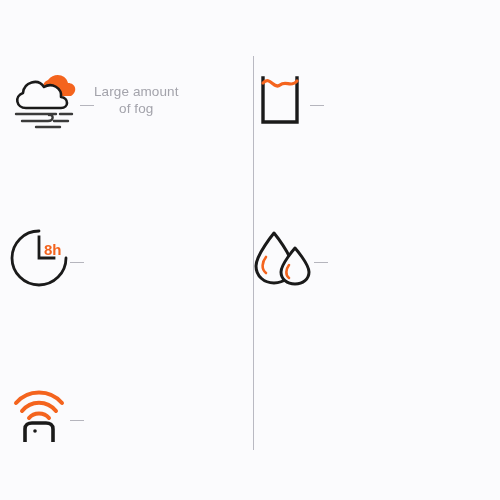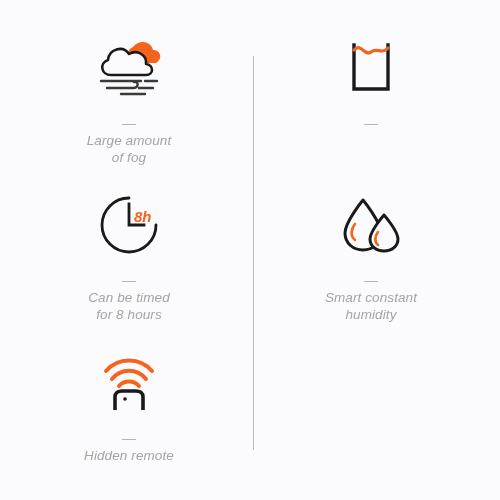--- a/index.html
+++ b/index.html
@@ -26,25 +26,24 @@
   .divider {
     position: absolute;
     left: 253px;
     top: 56px;
     width: 1px;
     height: 394px;
     background: #b9b9c2;
   }
   .cell {
     display: flex;
-    flex-direction: column;
+    flex-direction: row;
     align-items: center;
     justify-content: flex-start;
     padding-top: 16px;
-    font-style: italic;
   }
   .icon-wrap {
     height: 76px;
     display: flex;
     align-items: center;
     justify-content: center;
   }
   .dash {
     width: 14px;
     height: 1px;
@@ -98,46 +97,41 @@
 
   <div class="cell">
     <div class="icon-wrap">
       <svg width="62" height="62" viewBox="0 0 62 62">
         <path d="M31 4 A27 27 0 1 0 58 31" fill="none" stroke="#1a1a1a" stroke-width="2.8" stroke-linecap="round"></path>
         <path d="M31 10 V31 H46" fill="none" stroke="#1a1a1a" stroke-width="2.8" stroke-linecap="square"></path>
         <text x="36" y="28" fill="#f4641e" font-family="'Liberation Sans', sans-serif" font-size="15" font-weight="bold">8h</text>
       </svg>
     </div>
     <div class="dash"></div>
-    <div class="label">Can be timed
-for 8 hours</div>
   </div>
 
   <div class="cell">
     <div class="icon-wrap">
       <svg width="64" height="62" viewBox="0 0 64 62">
         <path d="M24 6 C24 6 6 28 6 39 C6 49 14 56 24 56 C34 56 42 49 42 39 C42 28 24 6 24 6 Z" fill="#fbfbfd" stroke="#1a1a1a" stroke-width="3" stroke-linejoin="round"></path>
         <path d="M16 46 C11 42 12 35 16 30" fill="none" stroke="#f4641e" stroke-width="2.6" stroke-linecap="round"></path>
         <path d="M45 21 C45 21 31 37 31 45 C31 52 37 57 45 57 C53 57 59 52 59 45 C59 37 45 21 45 21 Z" fill="#fbfbfd" stroke="#1a1a1a" stroke-width="3" stroke-linejoin="round"></path>
         <path d="M39 51 C35 48 36 42 39 38" fill="none" stroke="#f4641e" stroke-width="2.6" stroke-linecap="round"></path>
       </svg>
     </div>
     <div class="dash"></div>
-    <div class="label">Smart constant
-humidity</div>
   </div>
 
   <div class="cell">
     <div class="icon-wrap">
       <svg width="62" height="62" viewBox="0 0 62 62">
         <path d="M8 19 C20 5 42 5 54 19" fill="none" stroke="#f4641e" stroke-width="4" stroke-linecap="round"></path>
         <path d="M14 27 C23 16 39 16 48 27" fill="none" stroke="#f4641e" stroke-width="4" stroke-linecap="round"></path>
         <path d="M21 34 C26 28 36 28 41 34" fill="none" stroke="#f4641e" stroke-width="4" stroke-linecap="round"></path>
         <path d="M17 58 V45 C17 41 20 39 24 39 H38 C42 39 45 41 45 45 V58" fill="none" stroke="#1a1a1a" stroke-width="3.6" stroke-linejoin="round"></path>
         <circle cx="27" cy="47" r="1.8" fill="#1a1a1a"></circle>
       </svg>
     </div>
     <div class="dash"></div>
-    <div class="label">Hidden remote</div>
   </div>
 
 
 </div>
 
 </body></html>

